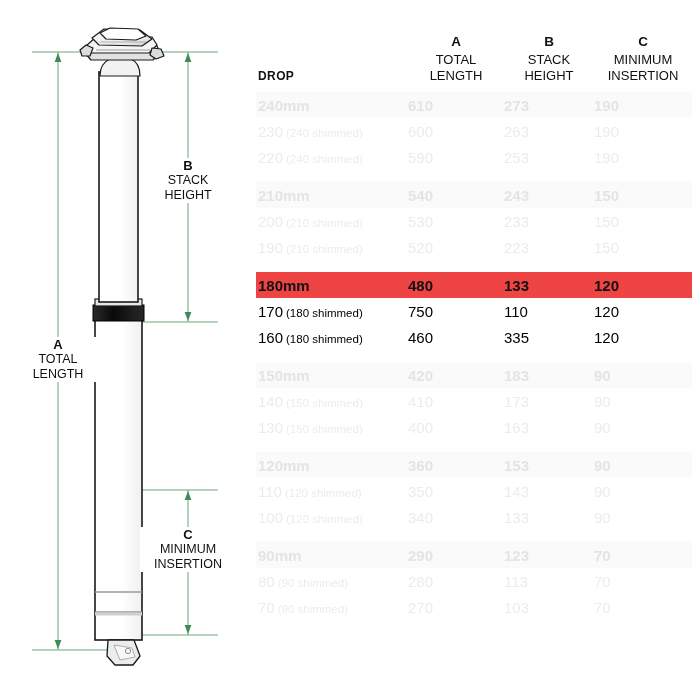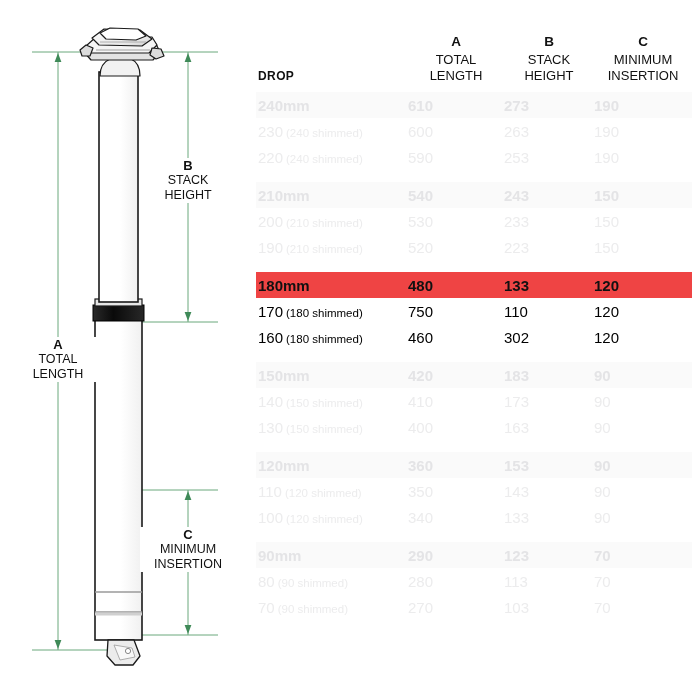--- a/index.html
+++ b/index.html
@@ -314,21 +314,21 @@
           </tr>
           <tr class="sub active">
             <td class="c-drop"><span>170</span><span class="shim">(180 shimmed)</span></td>
             <td class="c-num">750</td>
             <td class="c-num">110</td>
             <td class="c-num">120</td>
           </tr>
           <tr class="sub active">
             <td class="c-drop"><span>160</span><span class="shim">(180 shimmed)</span></td>
             <td class="c-num">460</td>
-            <td class="c-num">302</td>
+            <td class="c-num">335</td>
             <td class="c-num">120</td>
           </tr>
           <tr class="spacer">
             <td colspan="4"></td>
           </tr>
           <tr class="group dim">
             <td class="c-drop"><span>150mm</span></td>
             <td class="c-num">420</td>
             <td class="c-num">183</td>
             <td class="c-num">90</td>

